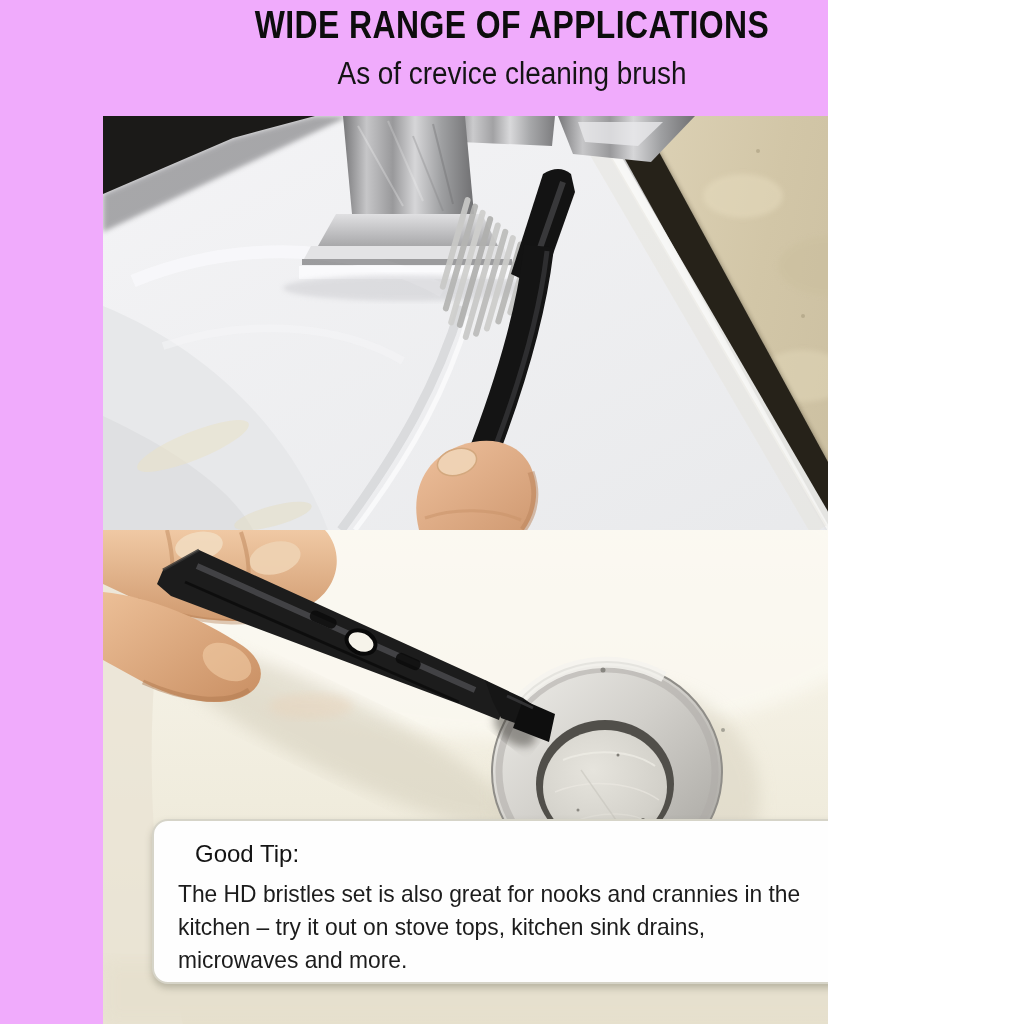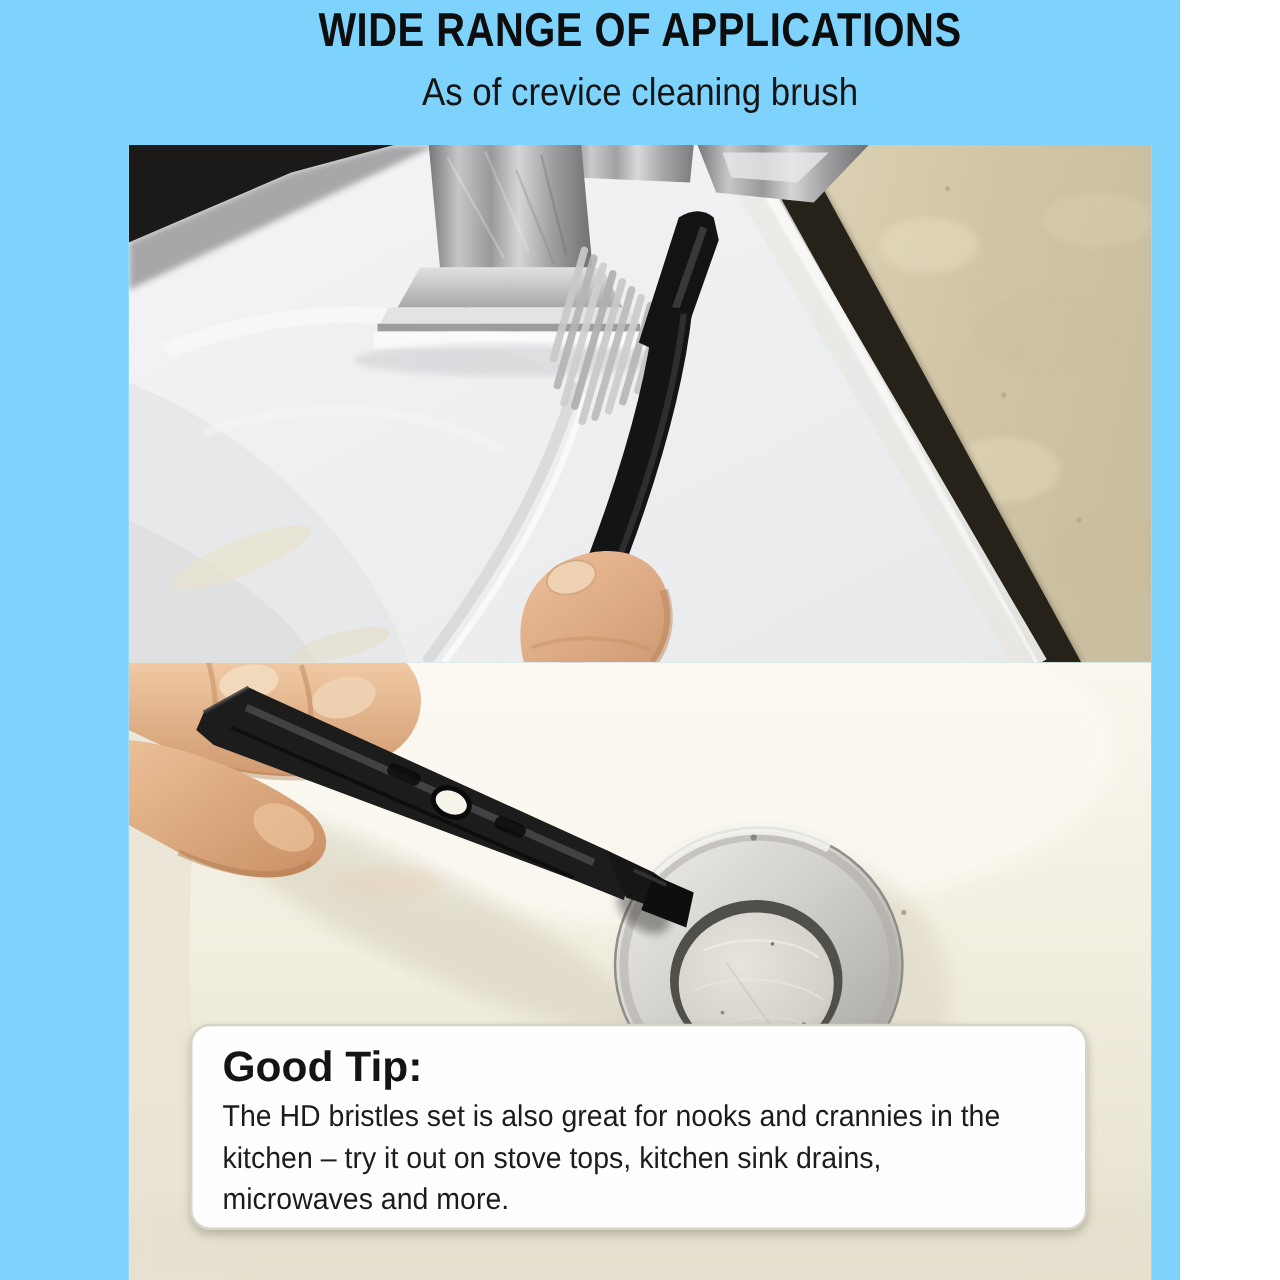--- a/index.html
+++ b/index.html
@@ -1,32 +1,32 @@
 <!DOCTYPE html>
 <html><head>
 <meta charset="utf-8">
 <style>
   html,body{margin:0;padding:0;}
   body{font-family:"Liberation Sans", sans-serif; background:#ffffff;}
-  .page{position:relative;width:944px;height:1024px;background:#7dd3fc;overflow:hidden;}
+  .page{position:relative;width:828px;height:1024px;background:#f0abfc;overflow:hidden;}
 
   .title{position:absolute;top:4px;left:0;width:1024px;text-align:center;
          font-size:38px;font-weight:700;color:#0d0d0d;transform:scaleX(.84);letter-spacing:.5px;}
   .subtitle{position:absolute;top:56px;left:0;width:1024px;text-align:center;
          font-size:31px;font-weight:400;color:#141414;transform:scaleX(.9);}
 
   .photo{position:absolute;left:103px;width:818px;overflow:hidden;background:#eceadf;}
   .photo-top{top:116px;height:414px;}
   .photo-bottom{top:530px;height:494px;}
   .photo svg{display:block;}
 
   .tip-card{position:absolute;left:152px;top:819px;width:718px;height:165px;box-sizing:border-box;
             background:#fefefe;border:2px solid #d6d4c8;border-radius:16px;
             box-shadow:0 4px 7px rgba(130,128,110,.45);padding:16px 24px 0 24px;z-index:5;}
-  .tip-heading{font-size:34px;font-weight:700;color:#141414;line-height:34px;margin-bottom:6px;}
+  .tip-heading{font-size:24px;font-weight:400;color:#141414;line-height:34px;margin-bottom:6px;margin-left:17px;}
   .tip-line{font-size:24px;color:#1c1c1c;line-height:33px;white-space:nowrap;
             transform:scaleX(.95);transform-origin:left center;}
 </style>
 </head>
 <body>
 
 <div class="page">
 
   <div class="title">WIDE RANGE OF APPLICATIONS</div>
   <div class="subtitle">As of crevice cleaning brush</div>

